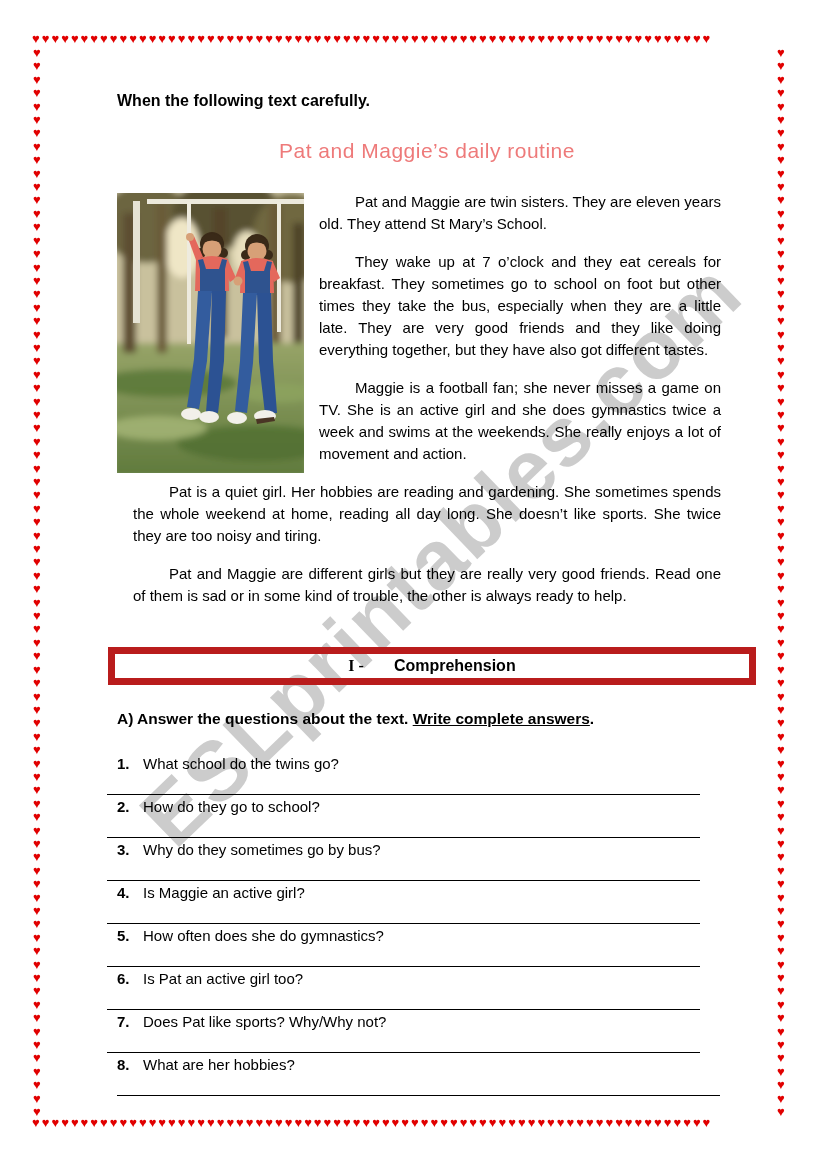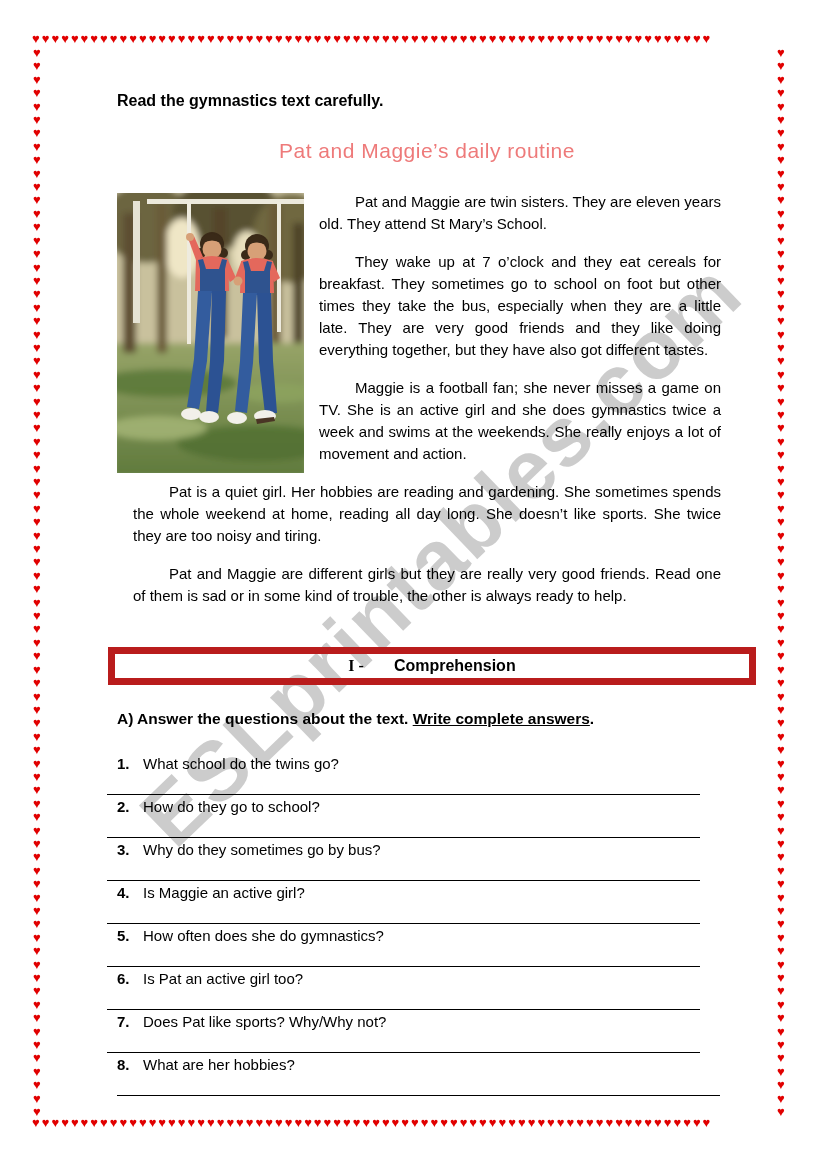--- a/index.html
+++ b/index.html
@@ -62,21 +62,21 @@
 
   <div class="hearts hearts-h hearts-top">♥♥♥♥♥♥♥♥♥♥♥♥♥♥♥♥♥♥♥♥♥♥♥♥♥♥♥♥♥♥♥♥♥♥♥♥♥♥♥♥♥♥♥♥♥♥♥♥♥♥♥♥♥♥♥♥♥♥♥♥♥♥♥♥♥♥♥♥♥♥</div>
   <div class="hearts hearts-h hearts-bottom">♥♥♥♥♥♥♥♥♥♥♥♥♥♥♥♥♥♥♥♥♥♥♥♥♥♥♥♥♥♥♥♥♥♥♥♥♥♥♥♥♥♥♥♥♥♥♥♥♥♥♥♥♥♥♥♥♥♥♥♥♥♥♥♥♥♥♥♥♥♥</div>
   <div class="hearts hearts-v hearts-left">♥♥♥♥♥♥♥♥♥♥♥♥♥♥♥♥♥♥♥♥♥♥♥♥♥♥♥♥♥♥♥♥♥♥♥♥♥♥♥♥♥♥♥♥♥♥♥♥♥♥♥♥♥♥♥♥♥♥♥♥♥♥♥♥♥♥♥♥♥♥♥♥♥♥♥♥♥♥♥♥♥♥♥♥♥♥♥♥♥♥</div>
   <div class="hearts hearts-v hearts-right">♥♥♥♥♥♥♥♥♥♥♥♥♥♥♥♥♥♥♥♥♥♥♥♥♥♥♥♥♥♥♥♥♥♥♥♥♥♥♥♥♥♥♥♥♥♥♥♥♥♥♥♥♥♥♥♥♥♥♥♥♥♥♥♥♥♥♥♥♥♥♥♥♥♥♥♥♥♥♥♥♥♥♥♥♥♥♥♥♥♥</div>
 
   <div class="watermark">ESLprintables.com</div>
 
   <div class="content">
 
-    <p class="instruction">Read the gymnastics text carefully.</p>
+    <p class="instruction">When the following text carefully.</p>
 
     <h1 class="title">Pat and Maggie’s daily routine</h1>
 
     <div class="reading">
 
       <svg class="photo" viewBox="0 0 187 280" xmlns="http://www.w3.org/2000/svg">
         <defs>
           <filter id="blur" x="-10%" y="-10%" width="120%" height="120%">
               <feGaussianBlur stdDeviation="3.2"></feGaussianBlur>
             </filter>

